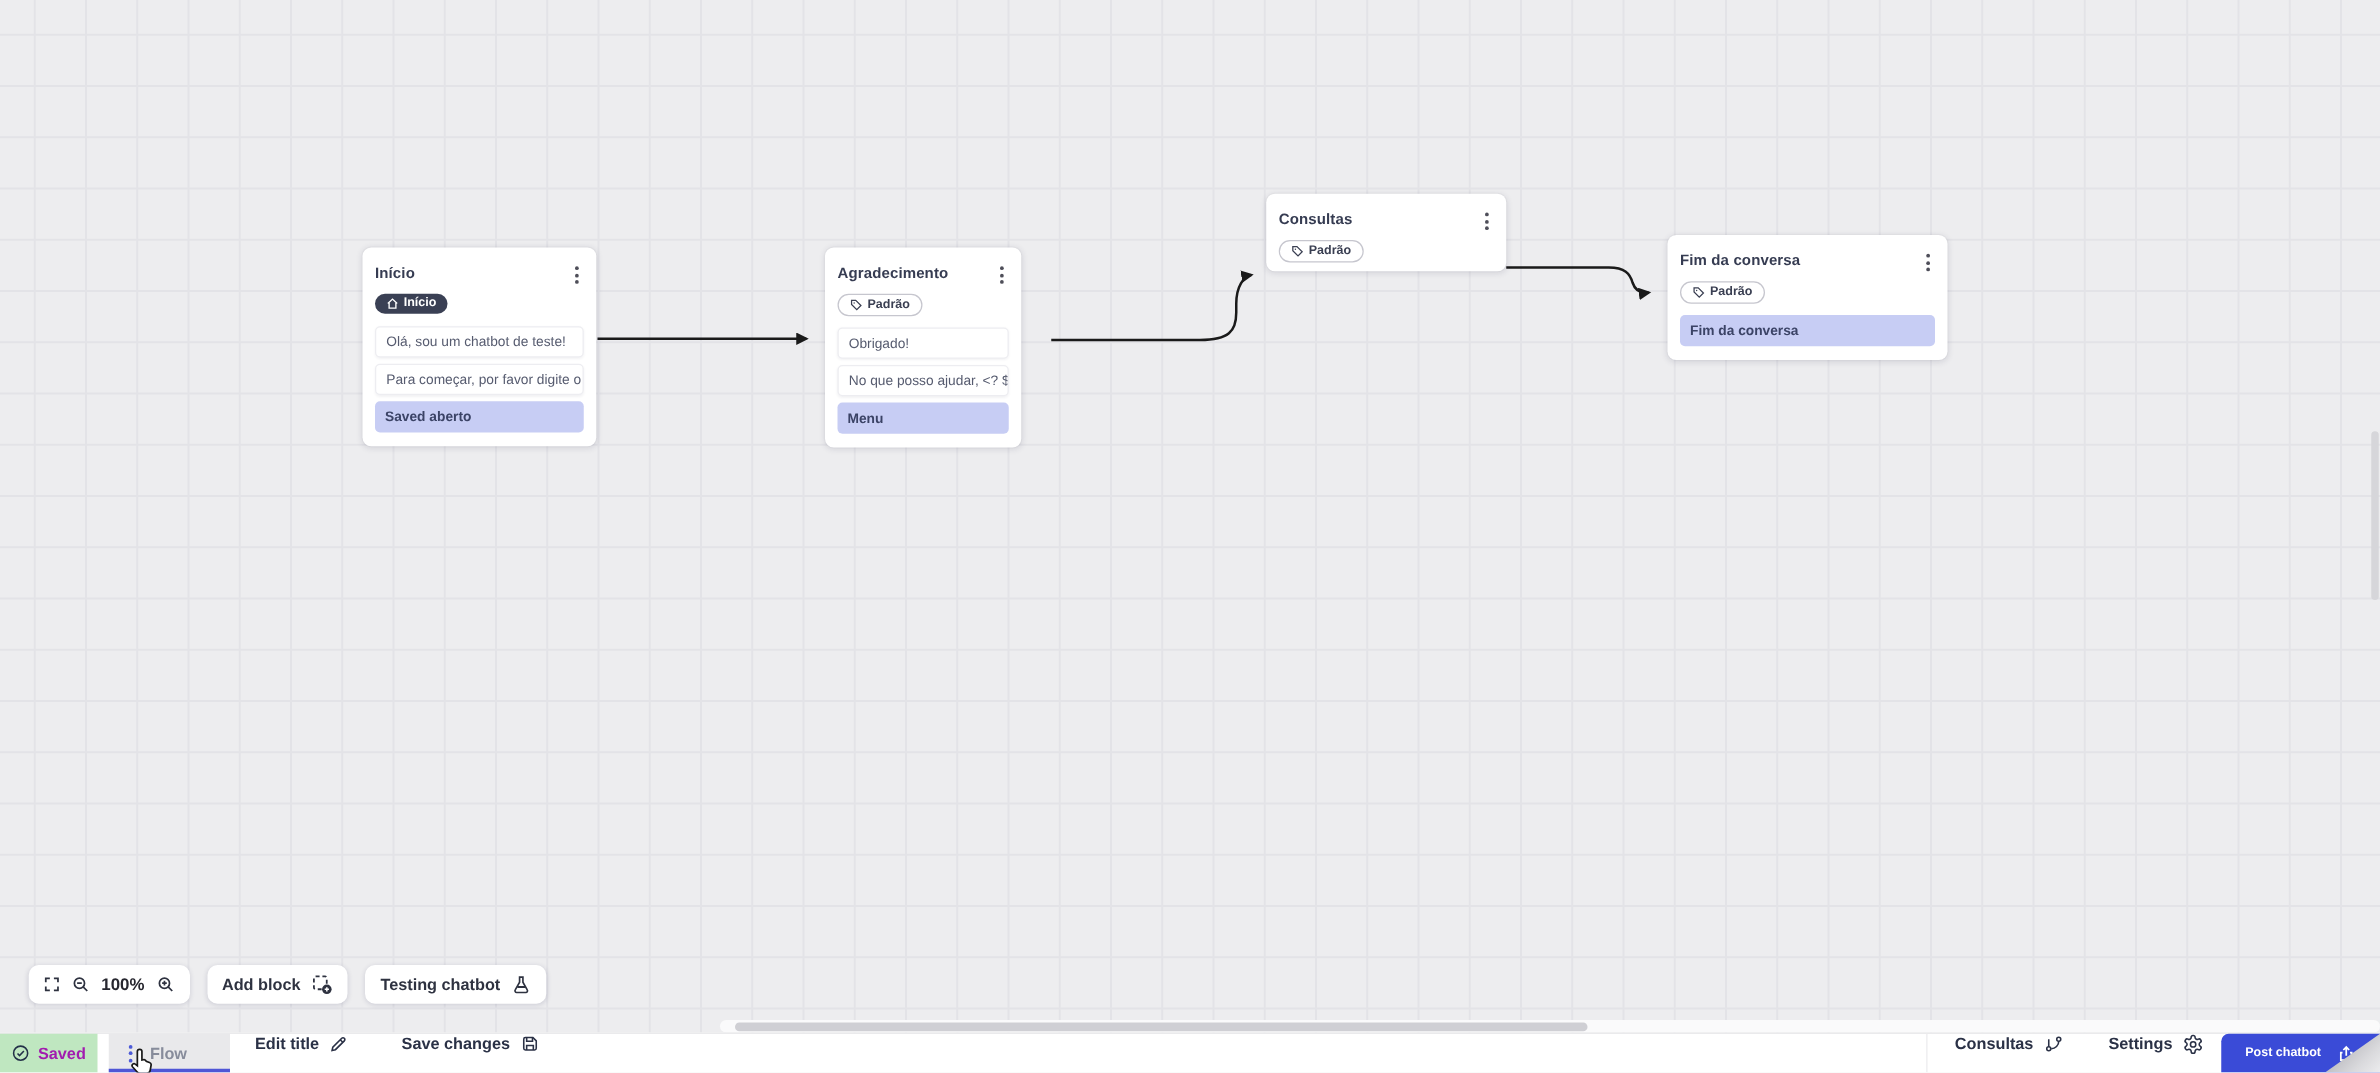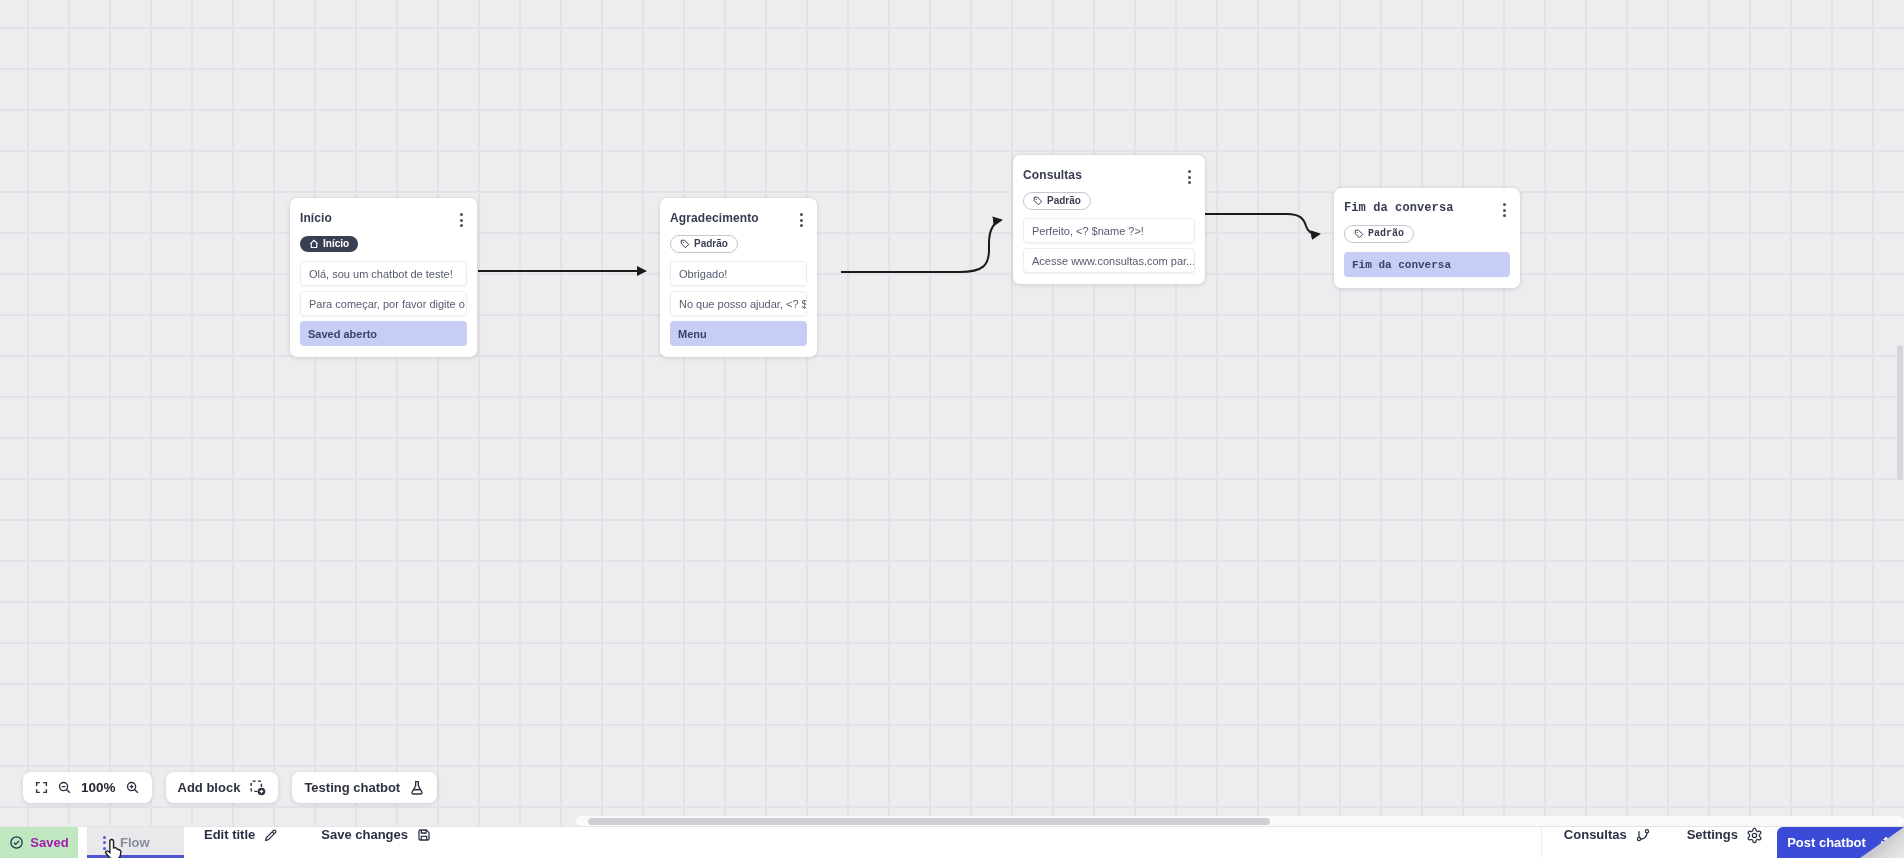--- a/index.html
+++ b/index.html
@@ -83,21 +83,21 @@
   .sb-btn { display: flex; align-items: flex-start; gap: 8px; cursor: pointer; font-weight: 600; }
   .sb-btn.edit { margin-left: 20px; }
   .sb-btn.save { margin-left: 42px; }
   .sb-spacer { flex: 1; }
   .sb-divider { width: 1px; background: #ececee; margin-right: 22px; }
   .sb-btn.versions { margin-right: 36px; }
   .sb-btn.settings { margin-right: 14px; }
   .post-btn {
     width: 127px; background: #3a4bd7; color: #fff; border: none;
     display: flex; align-items: center; justify-content: center; gap: 12px;
-    font-size: 13px; font-weight: 700; border-radius: 6px 0 0 0; cursor: pointer;
+    font-size: 10px; font-weight: 700; border-radius: 6px 0 0 0; cursor: pointer;
     font-family: "Liberation Sans", sans-serif;
   }
   .corner-fold {
     position: absolute; right: 0; bottom: 0; width: 44px; height: 31px;
     background: linear-gradient(135deg, #9f9fa6 0%, #d9d9dc 70%, #ececee 100%);
     clip-path: polygon(0 100%, 100% 0, 100% 100%);
   }
   .cursor { position: absolute; left: 103px; top: 837px; z-index: 50; }
   svg { display: block; }
 </style>
@@ -182,27 +182,23 @@
       </div>
       <div class="badge-row">
         <span class="badge tag">
           <svg width="10" height="10" viewBox="0 0 24 24" fill="none" stroke="#3a3f52" stroke-width="2.4">
               <path d="M3 3h8l10 10-8 8L3 11V3z"></path>
               <circle cx="8" cy="8" r="1.4" fill="#3a3f52" stroke="none"></circle>
             </svg>
           <span>Padrão</span>
         </span>
       </div>
-      <div class="rows">
-        <div class="row message">Perfeito, &lt;? $name ?&gt;!</div>
-        <div class="row message">Acesse www.consultas.com par...</div>
-      </div>
-    </div>
-
-    <div class="node" style="left:1334px; top:188px; width:186px;font-family:Liberation Mono, monospace;">
+    </div>
+
+    <div class="node" style="left:1334px; top:188px; width:224px;">
       <div class="node-header">
         <span class="node-title">Fim da conversa</span>
         <span class="kebab">
             <i></i>
             <i></i>
             <i></i>
           </span>
       </div>
       <div class="badge-row">
         <span class="badge tag">

